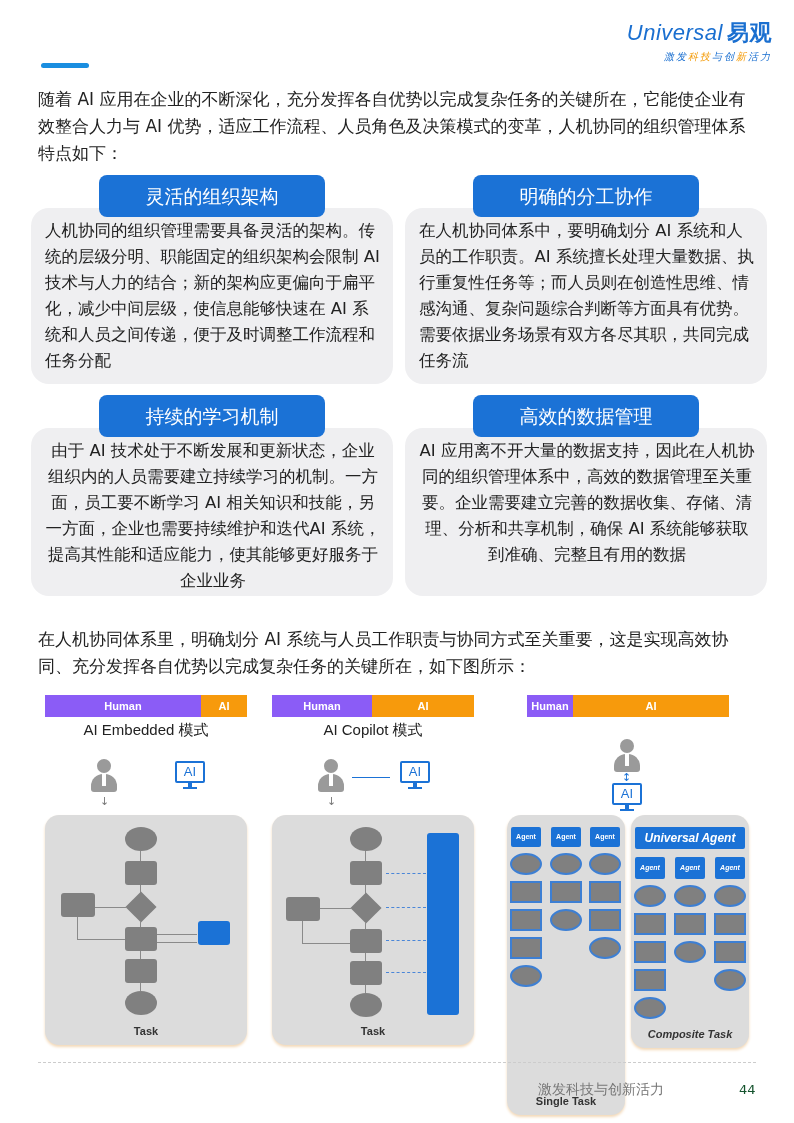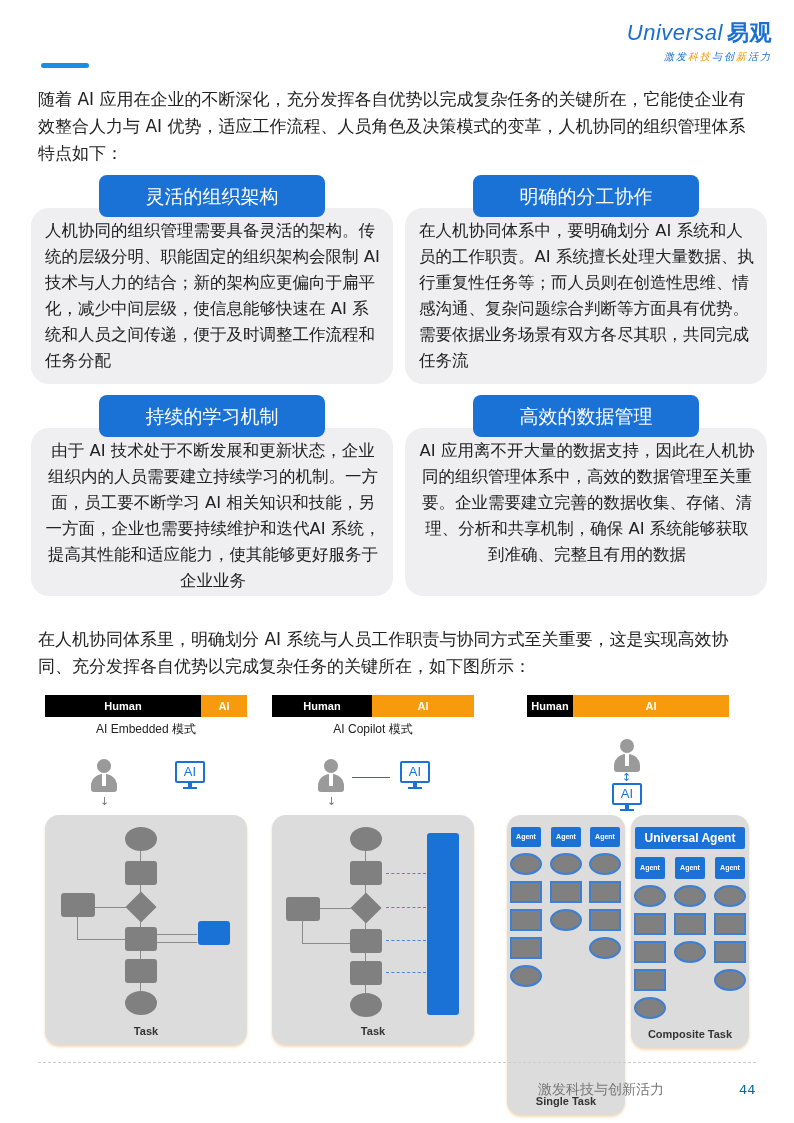--- a/index.html
+++ b/index.html
@@ -25,23 +25,23 @@
   .c1 { left: 31px; top: 175px; }
   .c2 { left: 405px; top: 175px; }
   .c3 { left: 31px; top: 395px; }
   .c4 { left: 405px; top: 395px; }
   .c1 .card-body, .c2 .card-body { height: 176px; }
   .c3 .card-body, .c4 .card-body { height: 168px; text-align: center; }
 
   
   .diagram { position: absolute; top: 695px; }
   .hbar { position: absolute; top: 0; height: 22px; display: flex; font-family: "Liberation Sans", sans-serif; font-size: 11px; font-weight: bold; color: #fff; }
-  .hbar .h { background: #000000; display: flex; align-items: center; justify-content: center; }
+  .hbar .h { background: #8b5cf6; display: flex; align-items: center; justify-content: center; }
   .hbar .a { background: #f79a0c; display: flex; align-items: center; justify-content: center; }
-  .mode-title { position: absolute; top: 26px; width: 100%; text-align: center; font-family: "Liberation Sans", sans-serif; font-size: 12px; color: #222; }
+  .mode-title { position: absolute; top: 26px; width: 100%; text-align: center; font-family: "Liberation Sans", sans-serif; font-size: 15px; color: #222; }
 
   .person { position: absolute; width: 26px; height: 34px; }
   .person .head { position: absolute; left: 6px; top: 0; width: 14px; height: 14px; border-radius: 50%; background: #9a9a9a; }
   .person .body { position: absolute; left: 0; top: 15px; width: 26px; height: 18px; border-radius: 12px 12px 3px 3px; background: #9a9a9a; }
   .person .tie { position: absolute; left: 11px; top: 15px; width: 4px; height: 12px; background: #fff; }
 
   .monitor { position: absolute; width: 30px; height: 30px; }
   .monitor .screen { position: absolute; left: 0; top: 0; width: 30px; height: 22px; border: 2px solid #1b72d6; border-radius: 2px; color: #1b72d6; font-family: "Liberation Sans", sans-serif; font-size: 13px; text-align: center; line-height: 18px; }
   .monitor .stand { position: absolute; left: 13px; top: 22px; width: 4px; height: 5px; background: #1b72d6; }
   .monitor .base { position: absolute; left: 8px; top: 26px; width: 14px; height: 2px; background: #1b72d6; }
@@ -59,21 +59,21 @@
   .ln { position: absolute; background: #8a8a8a; }
   .dash { position: absolute; height: 0; border-top: 1.5px dashed #4a86d8; }
 
   .agent-box { position: absolute; background: #1b72d6; color: #fff; font-family: "Liberation Sans", sans-serif; font-size: 7px; font-weight: bold; text-align: center; border-radius: 2px; }
   .ua-box { position: absolute; background: #1b72d6; color: #fff; font-family: "Liberation Sans", sans-serif; font-size: 12px; font-weight: bold; text-align: center; border-radius: 2px; }
   .ag { position: absolute; background: #808080; border: 2px solid #3d7fd3; }
   .ag.oval { border-radius: 50%; }
 
   .footer-line { position: absolute; left: 38px; top: 1062px; width: 718px; border-top: 1px dashed #cccccc; }
   .footer-text { position: absolute; left: 538px; top: 1081px; font-size: 14px; color: #777; }
-  .footer-page { position: absolute; left: 739px; top: 1082px; font-size: 13px; color: #0369a1; }
+  .footer-page { position: absolute; left: 739px; top: 1082px; font-size: 13px; color: #14532d; }
 </style>
 </head>
 <body>
 
 <div class="logo">
   <div class="logo-main">
     <span>Universal</span><span class="cn">易观</span>
   </div>
   <div class="logo-sub">
     <span>激发</span><span class="orange">科技</span><span>与创</span><span class="orange">新</span><span>活力</span>
@@ -214,21 +214,21 @@
     <div class="ag oval" style="left:43px; top:38px; width:32px; height:22px;"></div>
     <div class="ag" style="left:43px; top:66px; width:32px; height:22px;"></div>
     <div class="ag oval" style="left:43px; top:94px; width:32px; height:22px;"></div>
     <div class="ag oval" style="left:82px; top:38px; width:32px; height:22px;"></div>
     <div class="ag" style="left:82px; top:66px; width:32px; height:22px;"></div>
     <div class="ag" style="left:82px; top:94px; width:32px; height:22px;"></div>
     <div class="ag oval" style="left:82px; top:122px; width:32px; height:22px;"></div>
     <div class="task-label">Single Task</div>
   </div>
 
-  <div class="task-panel" style="left:124px; top:120px; width:118px; height:233px;">
+  <div class="task-panel" style="left:124px; top:120px; width:118px; height:233px;font-style:italic;">
     <div class="ua-box" style="left:4px; top:12px; width:110px; height:22px; line-height:22px;">Universal Agent</div>
     <div class="agent-box" style="left:4px; top:42px; width:30px; height:22px; line-height:22px;">Agent</div>
     <div class="agent-box" style="left:44px; top:42px; width:30px; height:22px; line-height:22px;">Agent</div>
     <div class="agent-box" style="left:84px; top:42px; width:30px; height:22px; line-height:22px;">Agent</div>
     <div class="ag oval" style="left:3px; top:70px; width:32px; height:22px;"></div>
     <div class="ag" style="left:3px; top:98px; width:32px; height:22px;"></div>
     <div class="ag" style="left:3px; top:126px; width:32px; height:22px;"></div>
     <div class="ag" style="left:3px; top:154px; width:32px; height:22px;"></div>
     <div class="ag oval" style="left:3px; top:182px; width:32px; height:22px;"></div>
     <div class="ag oval" style="left:43px; top:70px; width:32px; height:22px;"></div>

